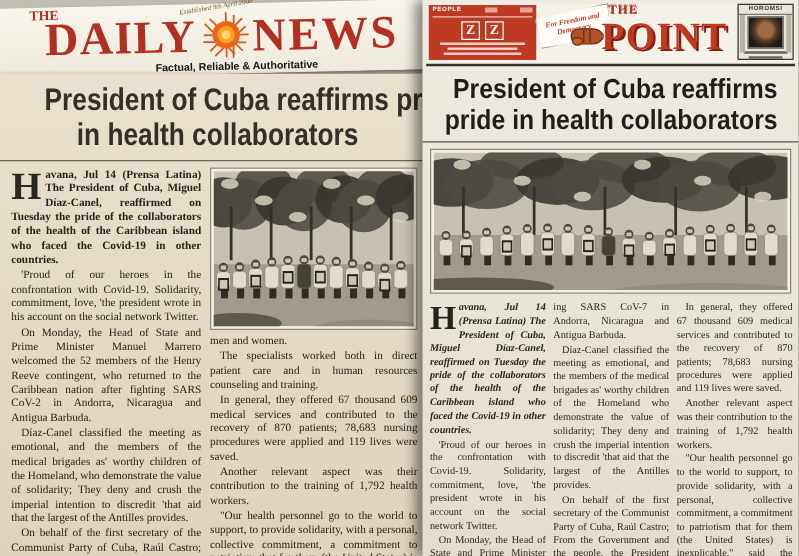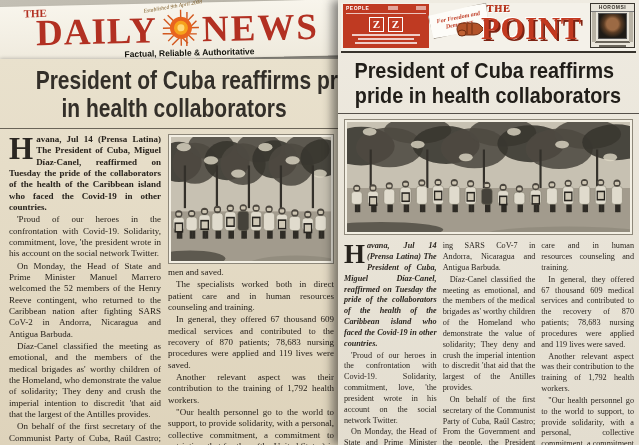--- a/index.html
+++ b/index.html
@@ -55,21 +55,21 @@
   .pt-the{position:absolute;left:146px;top:1px;font:bold 10px/1 "Liberation Serif",serif;color:#c23920;
           text-shadow:.5px .5px 0 #fff,-0.5px -0.5px 0 #7d2212;letter-spacing:1px;}
   .pt-title{position:absolute;left:140px;top:10px;font:bold 31px/1 "Liberation Serif",serif;color:#c23920;
             letter-spacing:1px;text-shadow:2px 2px 0 #7d2212,-1px -1px 0 #ffffff;transform:scaleX(.98);transform-origin:left;}
   .horomsi-box{position:absolute;right:1px;top:0;width:45px;height:45px;border:1px solid #3a362f;background:#e9e5da;box-sizing:border-box;}
   .horomsi-title{font:bold 5px/1.4 "Liberation Sans",sans-serif;color:#3a362f;text-align:center;letter-spacing:.5px;border-bottom:1px solid #777;}
   .portrait{width:27px;height:24px;margin:1px auto 0;background:radial-gradient(circle at 50% 42%,#9c6a44 0 30%,#5a3c24 45%,#1f1b16 70%);border:1px solid #555;}
   .horomsi-cap div{height:2px;background:#6b665c;margin:2px 4px 0;}
   .horomsi-side{position:absolute;top:8px;width:4px;height:30px;background:#b9b3a5;}
   .hs-l{left:1px;} .hs-r{right:1px;}
-  .pt-headline{padding:6px 2px 5px;text-align:left;border-bottom:1px solid #55504a;}
+  .pt-headline{padding:6px 2px 5px;text-align:right;border-bottom:1px solid #55504a;}
   .pt-headline .hl{font-size:22px;line-height:1.12;color:#211e19;transform:scaleX(.9);}
   .pt-photo{margin:5px 6px 4px;}
   .pt-cols{display:flex;gap:6px;padding:2px 5px 0 6px;}
   .pt-col{width:94px;}
   .art-sm{font-size:8.2px;line-height:1.32;color:#2b2620;text-align:justify;}
   .art-sm p{margin:0 0 1px;text-indent:7px;}
   .art-sm p.noindent{text-indent:0;}
   .lead-it{font-weight:bold;font-style:italic;}
   .dropcap-sm{float:left;font:bold 27px/.82 "Liberation Serif",serif;color:#26221c;margin:2px 2px 0 0;font-style:normal;}
 </style>
@@ -216,21 +216,21 @@
                 <rect x="132.86451612903227" y="74.86841488997759" width="4.4" height="3.2" rx="1" fill="#cdc5b2"></rect>
                 <rect x="130.86451612903227" y="84.66841488997758" width="8.6" height="10" fill="#26231e"></rect>
                 <rect x="132.16451612903225" y="86.26841488997758" width="6" height="6.8" fill="#cfc8b6"></rect>
                 <rect x="145.90645161290323" y="90.03999999999999" width="3" height="10" fill="#2f2c26"></rect>
                 <rect x="148.40645161290323" y="90.03999999999999" width="3" height="10" fill="#2f2c26"></rect>
                 <rect x="142.30645161290323" y="77.39981501145927" width="11" height="14.640184988540724" rx="3" fill="#e0dbcd" stroke="#7e7969" stroke-width="0.5"></rect>
                 <circle cx="147.80645161290323" cy="73.99981501145926" r="3.6" fill="#4c473f"></circle>
                 <rect x="145.60645161290324" y="72.59981501145927" width="4.4" height="3.2" rx="1" fill="#cdc5b2"></rect>
               </svg>
           </div>
-          <p class="noindent">men and saved.</p>
+          <p class="noindent">men and women.</p>
           <p>The specialists worked both in direct patient care and in human resources counseling and training.</p>
           <p>In general, they offered 67 thousand 609 medical services and contributed to the recovery of 870 patients; 78,683 nursing procedures were applied and 119 lives were saved.</p>
           <p>Another relevant aspect was their contribution to the training of 1,792 health workers.</p>
           <p>"Our health personnel go to the world to support, to provide solidarity, with a personal, collective commitment, a commitment to patriotism that for them (the United States) is inexplicable," said the president at the meeting.</p>
         </div>
       </div>
     </div>
   </div>
 
   <div class="np-right">
@@ -423,20 +423,19 @@
         <p>'Proud of our heroes in the confrontation with Covid-19. Solidarity, commitment, love, 'the president wrote in his account on the social network Twitter.</p>
         <p>On Monday, the Head of State and Prime Minister Manuel Marrero welcomed the 52 members of the Henry Reeve contingent, who returned to the Caribbean nation after fight-</p>
       </div>
       <div class="pt-col art-sm">
         <p class="noindent">ing SARS CoV-7 in Andorra, Nicaragua and Antigua Barbuda.</p>
         <p>Díaz-Canel classified the meeting as emotional, and the members of the medical brigades as' worthy children of the Homeland who demonstrate the value of solidarity; They deny and crush the imperial intention to discredit 'that aid that the largest of the Antilles provides.</p>
         <p>On behalf of the first secretary of the Communist Party of Cuba, Raúl Castro; From the Government and the people, the President conveyed respect and affection for the work carried out by these men and women.</p>
 
       </div>
       <div class="pt-col art-sm">
-        <p class="noindent">care and in human resources counseling and training.</p>
         <p>In general, they offered 67 thousand 609 medical services and contributed to the recovery of 870 patients; 78,683 nursing procedures were applied and 119 lives were saved.</p>
         <p>Another relevant aspect was their contribution to the training of 1,792 health workers.</p>
         <p>"Our health personnel go to the world to support, to provide solidarity, with a personal, collective commitment, a commitment to patriotism that for them (the United States) is inexplicable," said the president at the meeting.</p>
       </div>
     </div>
   </div>
 </div>
 
 </body></html>

